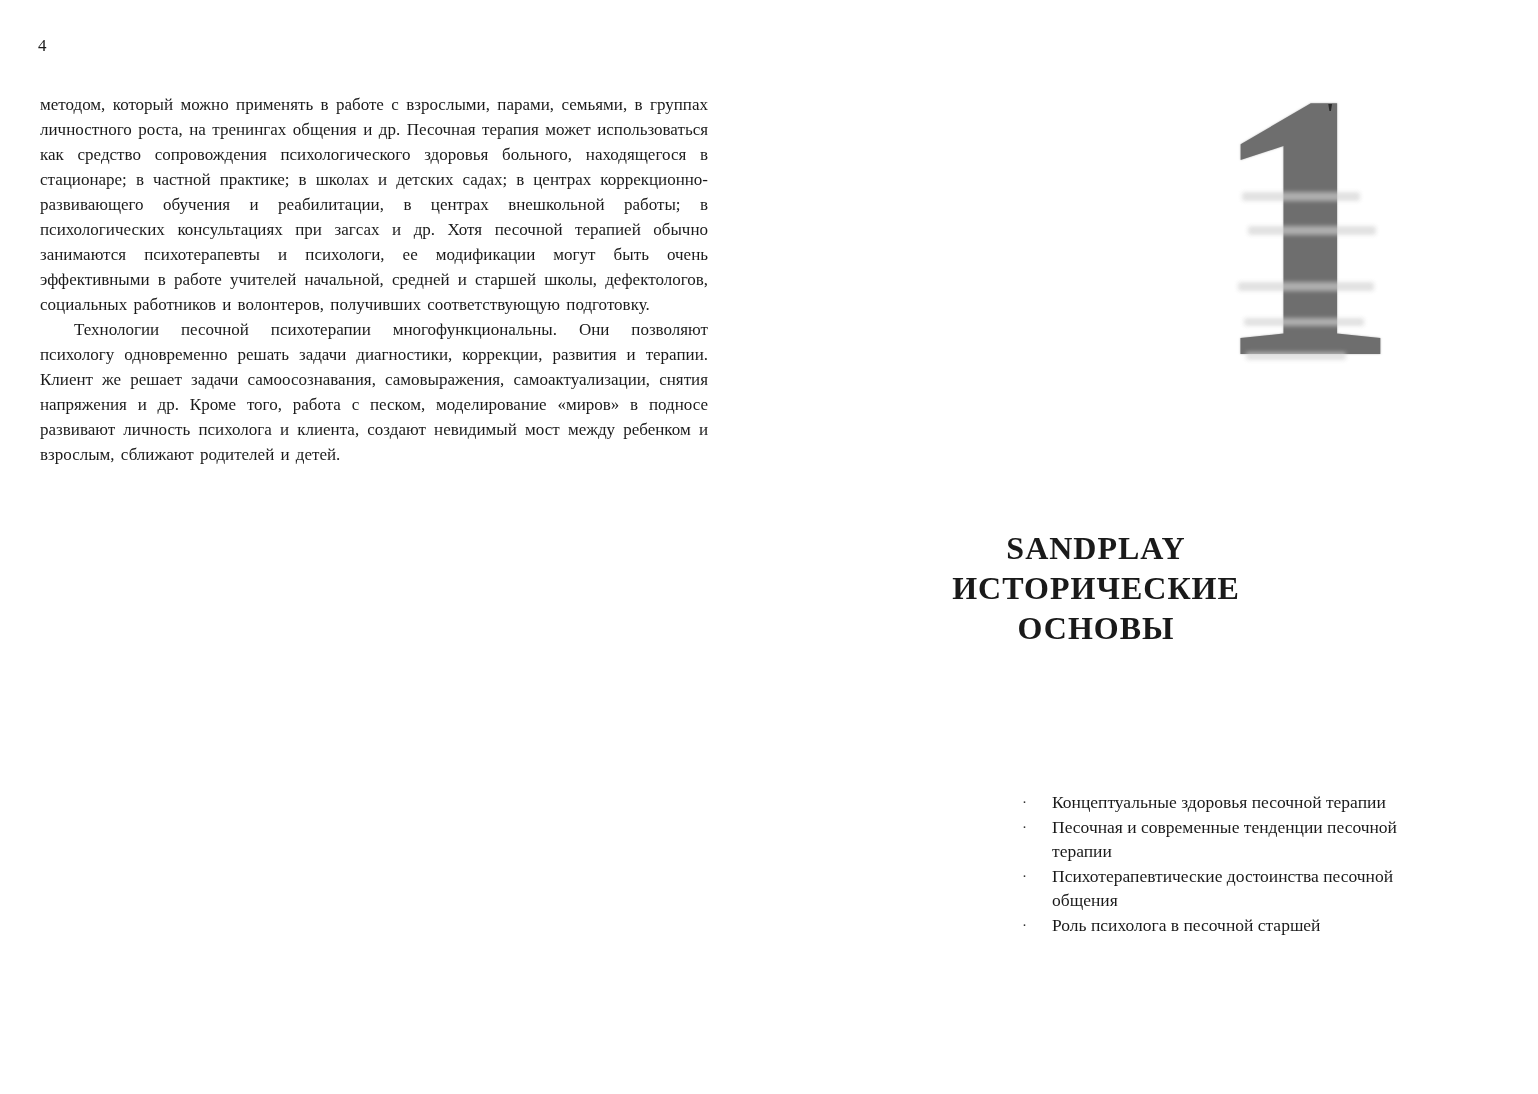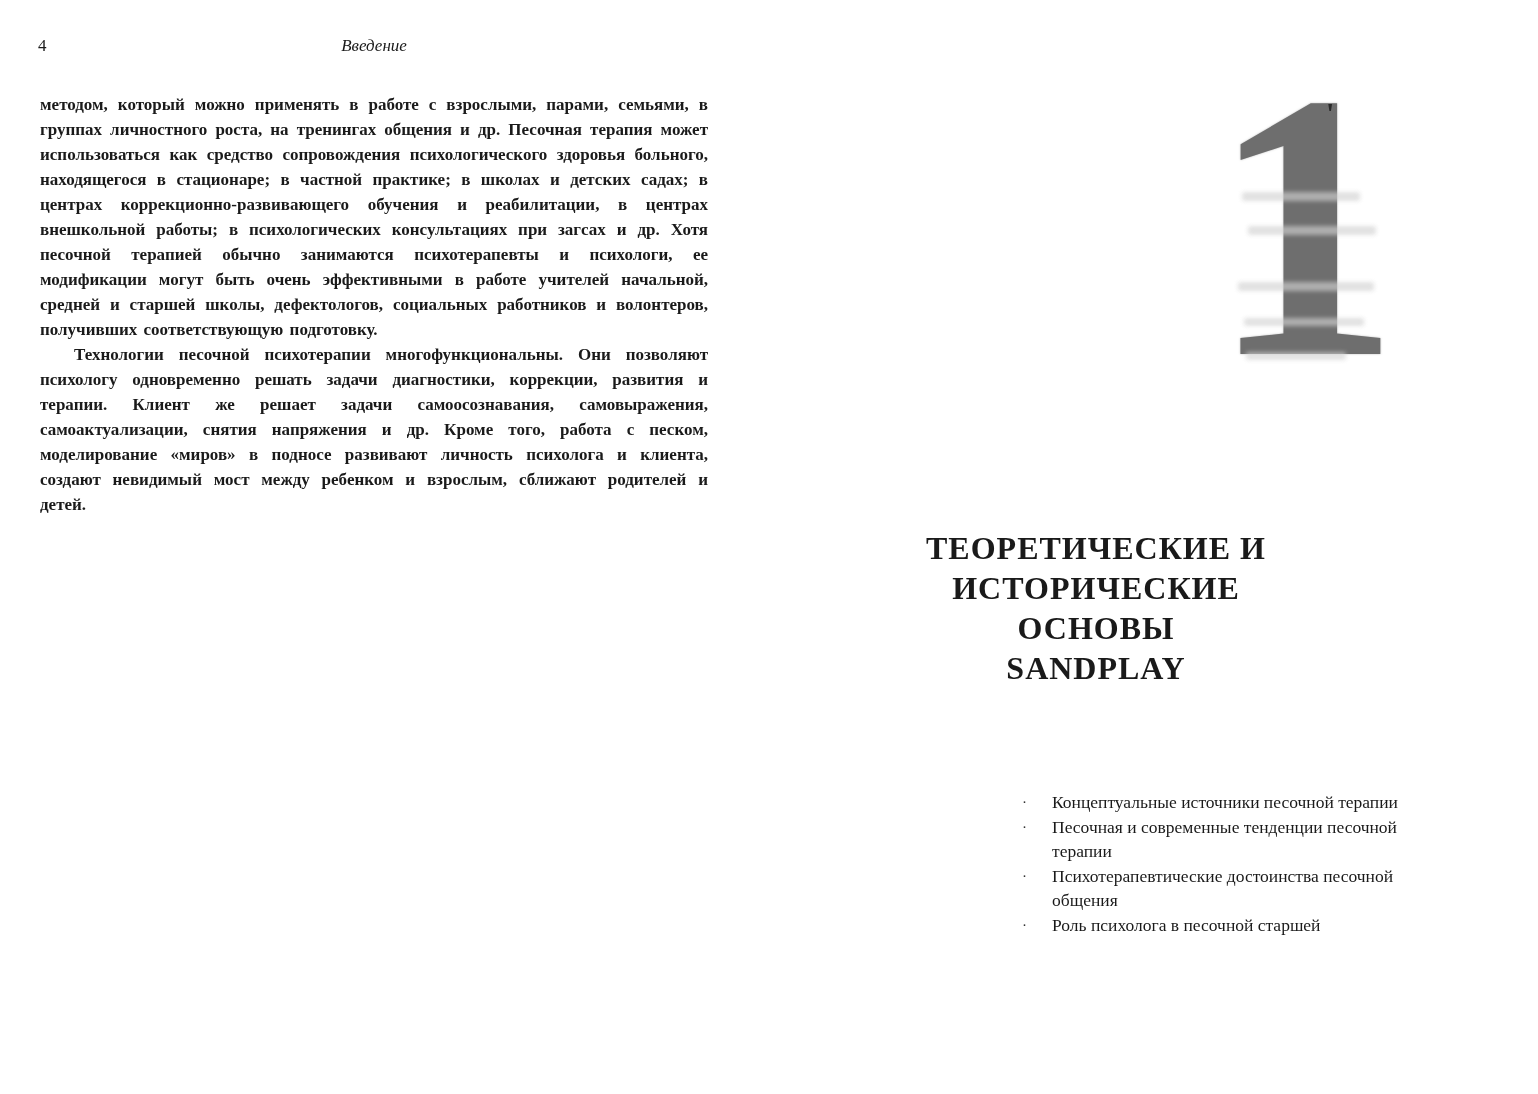--- a/index.html
+++ b/index.html
@@ -35,21 +35,21 @@
   .left-text {
     position: absolute;
     left: 40px;
     top: 92px;
     width: 668px;
     font-size: 17px;
     line-height: 25px;
     text-align: justify;
     word-spacing: 2px;
   }
-  .left-text .para { text-align: justify; font-weight: bold; }
+  .left-text .para { text-align: justify; }
   .left-text .para.indented { text-indent: 34px; }
 
   
   .chapter-figure {
     position: absolute;
     left: 1190px;
     top: 58px;
     width: 230px;
     height: 335px;
     text-align: center;
@@ -116,49 +116,47 @@
   }
   .bullet-text { flex: 1 1 auto; }
 </style>
 </head>
 <body>
 
 <div class="spread">
 
   <div class="page-number">4</div>
 
-  <div class="running-head">Введение</div>
 
   <div class="left-text">
     <p class="para">методом, который можно применять в работе с взрослыми, парами, семьями, в группах личностного роста, на тренингах общения и др. Песочная терапия может использоваться как средство сопровождения психологического здоровья больного, находящегося в стационаре; в частной практике; в школах и детских садах; в центрах коррекционно-развивающего обучения и реабилитации, в центрах внешкольной работы; в психологических консультациях при загсах и др. Хотя песочной терапией обычно занимаются психотерапевты и психологи, ее модификации могут быть очень эффективными в работе учителей начальной, средней и старшей школы, дефектологов, социальных работников и волонтеров, получивших соответствующую подготовку.</p>
     <p class="para indented">Технологии песочной психотерапии многофункциональны. Они позволяют психологу одновременно решать задачи диагностики, коррекции, развития и терапии. Клиент же решает задачи самоосознавания, самовыражения, самоактуализации, снятия напряжения и др. Кроме того, работа с песком, моделирование «миров» в подносе развивают личность психолога и клиента, создают невидимый мост между ребенком и взрослым, сближают родителей и детей.</p>
   </div>
 
   <div class="chapter-figure">
     <div class="chapter-number">1</div>
   </div>
 
   <div class="tick-artifact">'</div>
 
   <div class="smudge s1"></div>
   <div class="smudge s2"></div>
   <div class="smudge s3"></div>
   <div class="smudge s4"></div>
   <div class="smudge s5"></div>
 
   <div class="chapter-title">
-    <div>ТЕОРЕТИЧЕСКИЕ И</div>
+    <div>SANDPLAY</div>
     <div>ИСТОРИЧЕСКИЕ ОСНОВЫ</div>
-    <div>SANDPLAY</div>
   </div>
 
   <div class="bullet-list">
     <div class="bullet-item">
       <span class="bullet-dot">·</span>
-      <span class="bullet-text">Концептуальные источники песочной терапии</span>
+      <span class="bullet-text">Концептуальные здоровья песочной терапии</span>
     </div>
     <div class="bullet-item">
       <span class="bullet-dot">·</span>
       <span class="bullet-text">Песочная и современные тенденции песочной терапии</span>
     </div>
     <div class="bullet-item">
       <span class="bullet-dot">·</span>
       <span class="bullet-text">Психотерапевтические достоинства песочной общения</span>
     </div>
     <div class="bullet-item">

